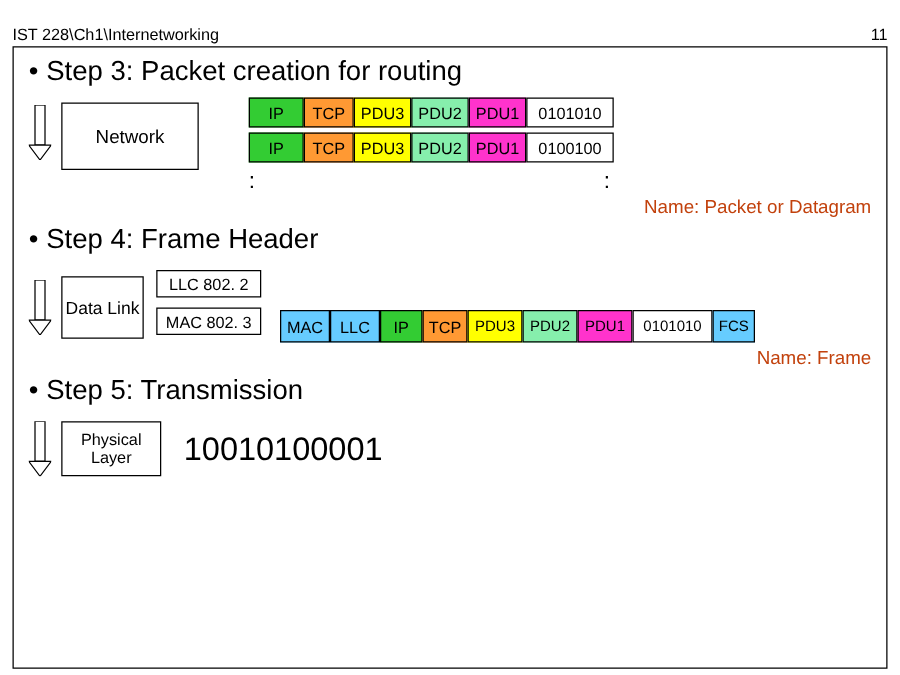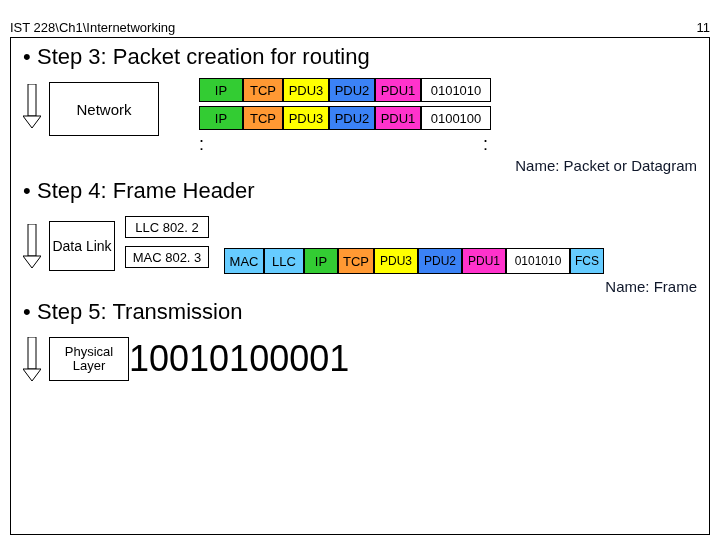--- a/index.html
+++ b/index.html
@@ -61,27 +61,27 @@
     display:flex;
     align-items:center;
     justify-content:center;
     font-size:13px;
     padding:0 4px;
     height:24px;
   }
   .cell.ip   { background:#33cc33; width:44px; }
   .cell.tcp  { background:#ff9933; width:40px; }
   .cell.pdu3 { background:#ffff00; width:46px; }
-  .cell.pdu2 { background:#3b82f6; width:46px; }
+  .cell.pdu2 { background:#86efac; width:46px; }
   .cell.pdu1 { background:#ff33cc; width:46px; }
   .cell.bits { background:#fff;    width:70px; }
   .dots { font-size:18px; letter-spacing:1px; }
   .dots-row { display:flex; justify-content:space-between; width:290px; margin-left:0; }
   .name-line {
-    color:#0f172a;
+    color:#c2410c;
     text-align:right;
     padding-right:8px;
     font-size:15px;
     margin-top:2px;
   }
 
   .row4 {
     display:flex;
     align-items:center;
     margin-top:4px;
@@ -126,21 +126,22 @@
   .phy-box {
     border:1px solid #000;
     width:80px;
     height:44px;
     display:flex; align-items:center; justify-content:center;
     text-align:center;
     font-size:13px;
     line-height:1.1;
   }
   .big-bits {
-    font-size:36px;
+    font-size:26px;
+    margin-left:18px;
   }
 </style>
 </head>
 <body>
 
 <div class="header">
   <span>IST 228\Ch1\Internetworking</span>
   <span>11</span>
 </div>
 

